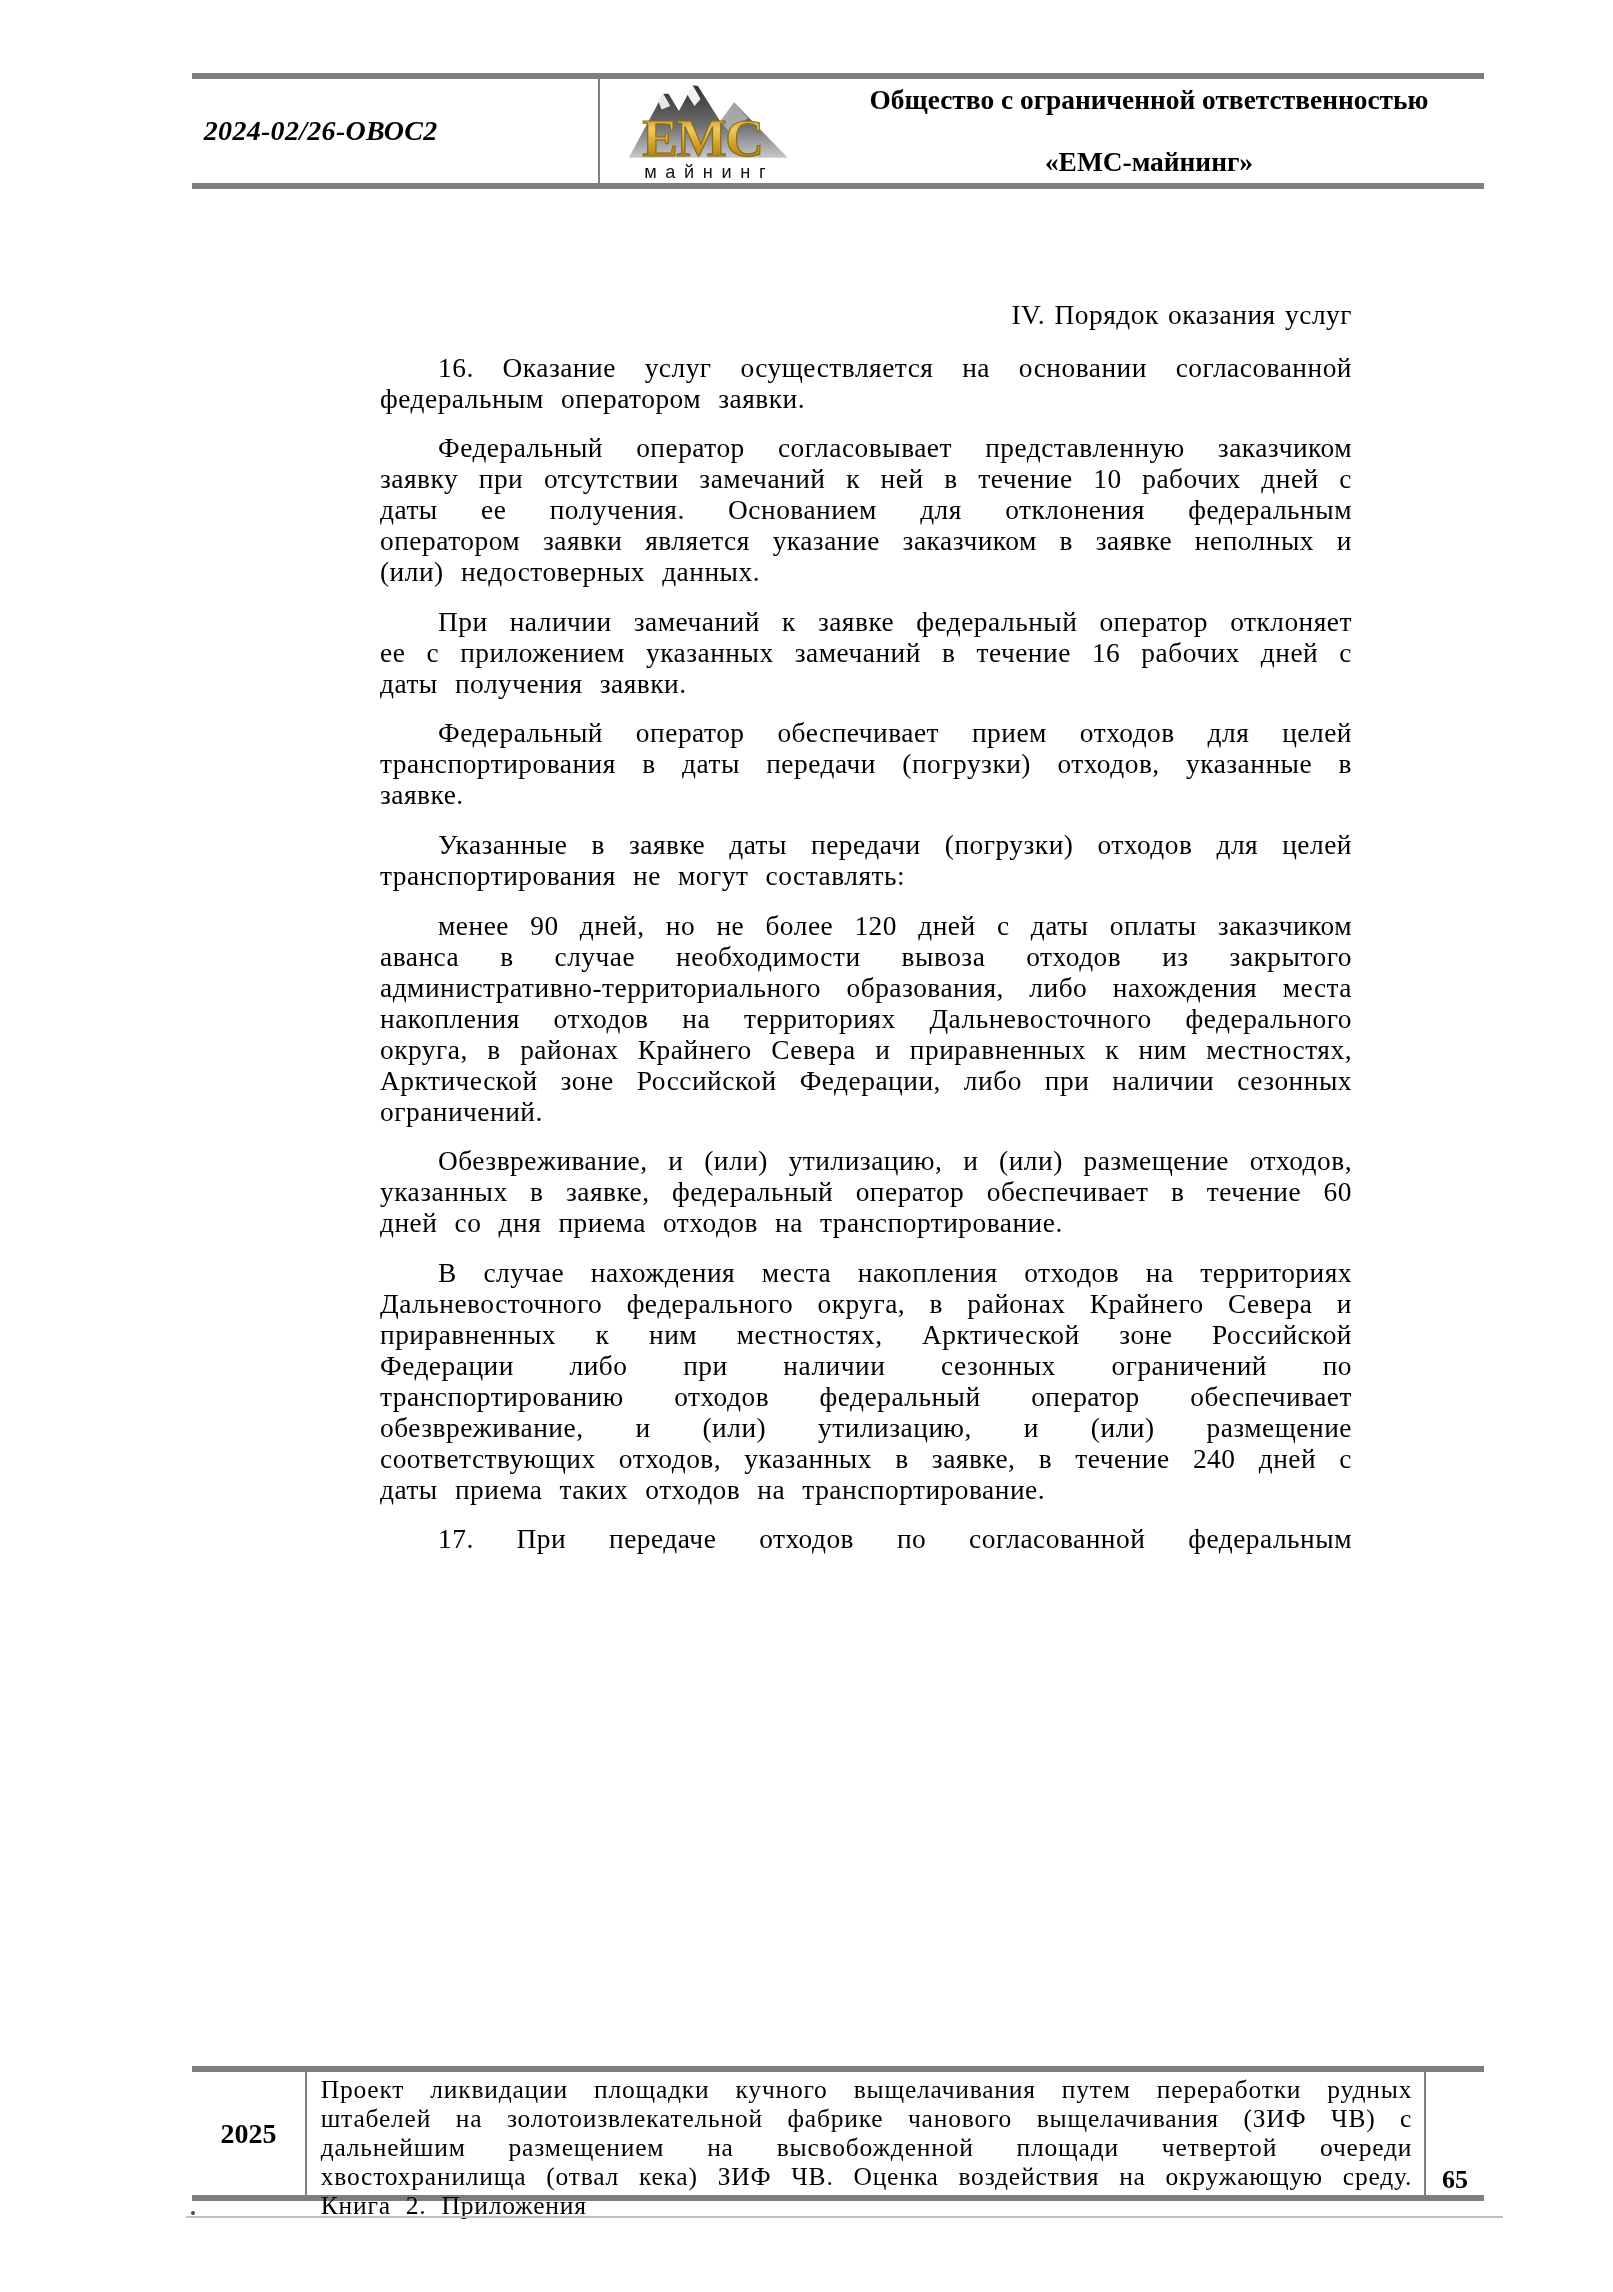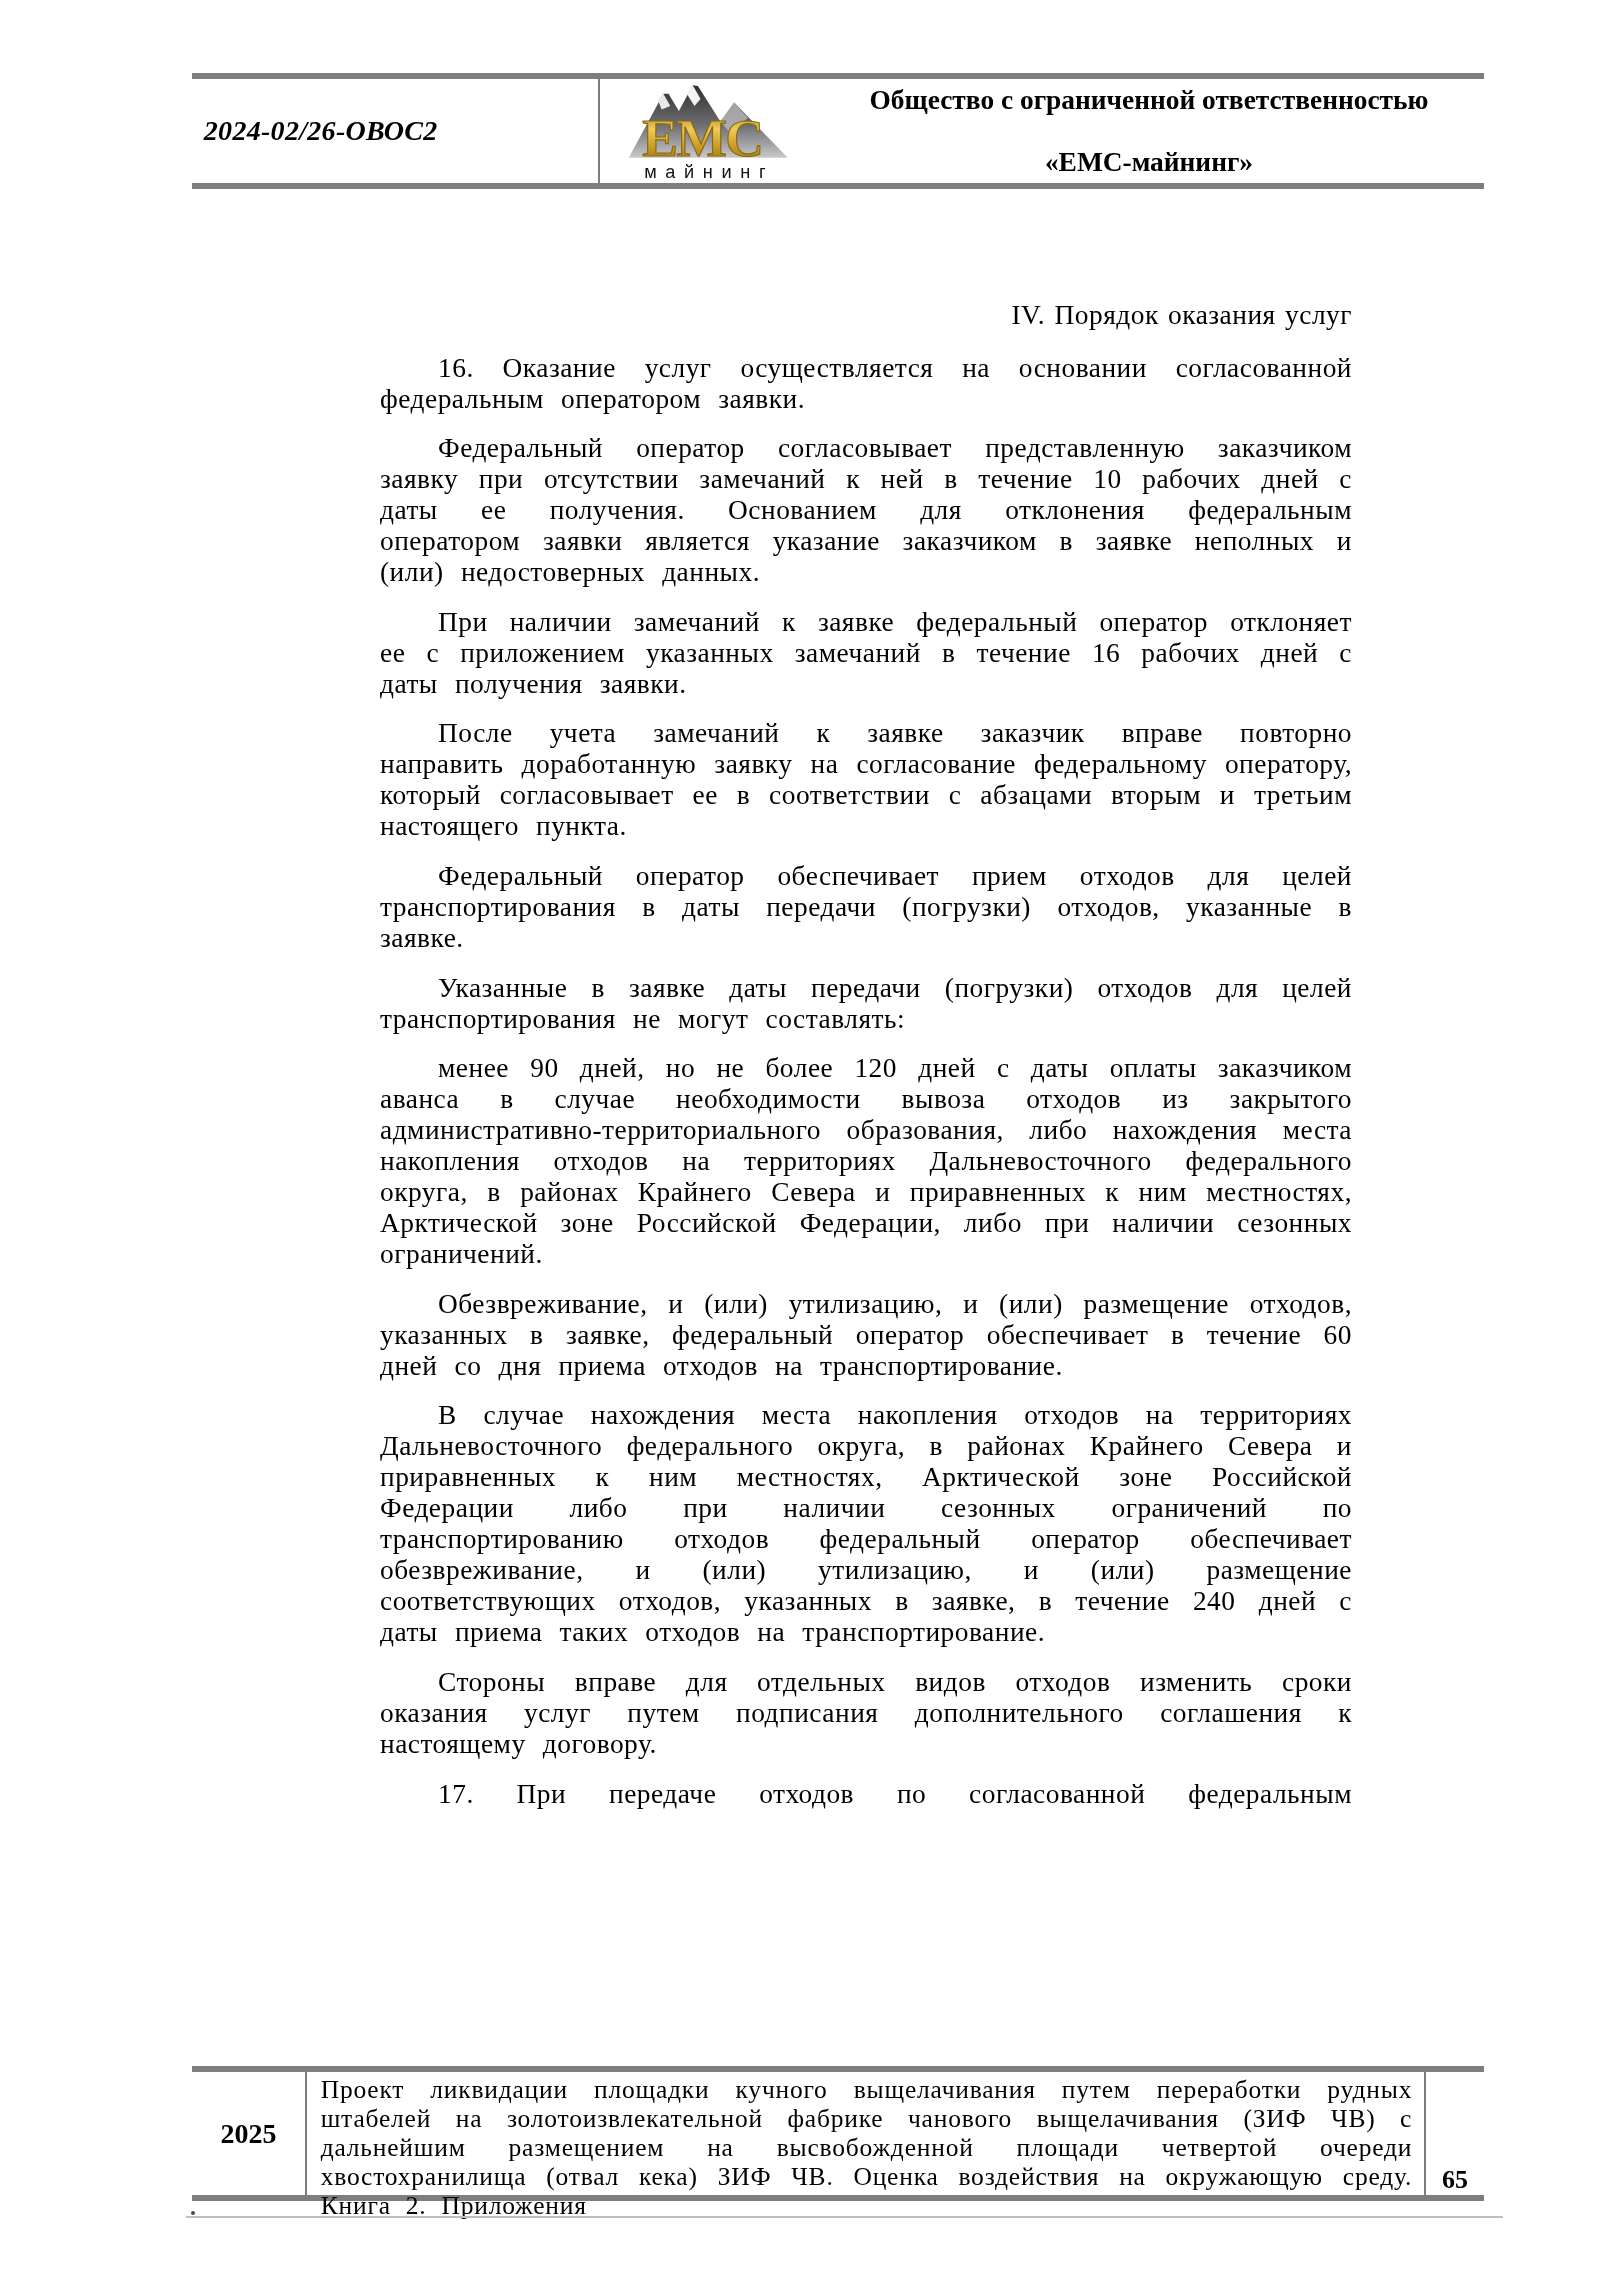--- a/index.html
+++ b/index.html
@@ -112,34 +112,32 @@
 
   <div class="body-text">
     <p class="doc-title">IV. Порядок оказания услуг</p>
 
       <p class="para">16. Оказание услуг осуществляется на основании согласованной федеральным оператором заявки.</p>
 
       <p class="para">Федеральный оператор согласовывает представленную заказчиком заявку при отсутствии замечаний к ней в течение 10 рабочих дней с даты ее получения. Основанием для отклонения федеральным оператором заявки является указание заказчиком в заявке неполных и (или) недостоверных данных.</p>
 
       <p class="para">При наличии замечаний к заявке федеральный оператор отклоняет ее с приложением указанных замечаний в течение 16 рабочих дней с даты получения заявки.</p>
 
-      <p class="para">После учета замечаний к заявке заказчик вправе повторно направить доработанную заявку на согласование федеральному оператору, который согласовывает ее в соответствии с абзацами вторым и третьим настоящего пункта.</p>
 
       <p class="para">Федеральный оператор обеспечивает прием отходов для целей транспортирования в даты передачи (погрузки) отходов, указанные в заявке.</p>
 
       <p class="para">Указанные в заявке даты передачи (погрузки) отходов для целей транспортирования не могут составлять:</p>
 
 
       <p class="para">менее 90 дней, но не более 120 дней с даты оплаты заказчиком аванса в случае необходимости вывоза отходов из закрытого административно-территориального образования, либо нахождения места накопления отходов на территориях Дальневосточного федерального округа, в районах Крайнего Севера и приравненных к ним местностях, Арктической зоне Российской Федерации, либо при наличии сезонных ограничений.</p>
 
       <p class="para">Обезвреживание, и (или) утилизацию, и (или) размещение отходов, указанных в заявке, федеральный оператор обеспечивает в течение 60 дней со дня приема отходов на транспортирование.</p>
 
       <p class="para">В случае нахождения места накопления отходов на территориях Дальневосточного федерального округа, в районах Крайнего Севера и приравненных к ним местностях, Арктической зоне Российской Федерации либо при наличии сезонных ограничений по транспортированию отходов федеральный оператор обеспечивает обезвреживание, и (или) утилизацию, и (или) размещение соответствующих отходов, указанных в заявке, в течение 240 дней с даты приема таких отходов на транспортирование.</p>
 
-      <p class="para">Стороны вправе для отдельных видов отходов изменить сроки оказания услуг путем подписания дополнительного соглашения к настоящему договору.</p>
 
       <p class="para">17. При передаче отходов по согласованной федеральным</p>
     </div>
 
   <div class="footer">
     <div class="footer-year">
       <span>2025</span>
     </div>
     <div class="footer-desc">Проект ликвидации площадки кучного выщелачивания путем переработки рудных штабелей на золотоизвлекательной фабрике чанового выщелачивания (ЗИФ ЧВ) с дальнейшим размещением на высвобожденной площади четвертой очереди хвостохранилища (отвал кека) ЗИФ ЧВ. Оценка воздействия на окружающую среду. Книга 2. Приложения</div>
     <div class="footer-page">

